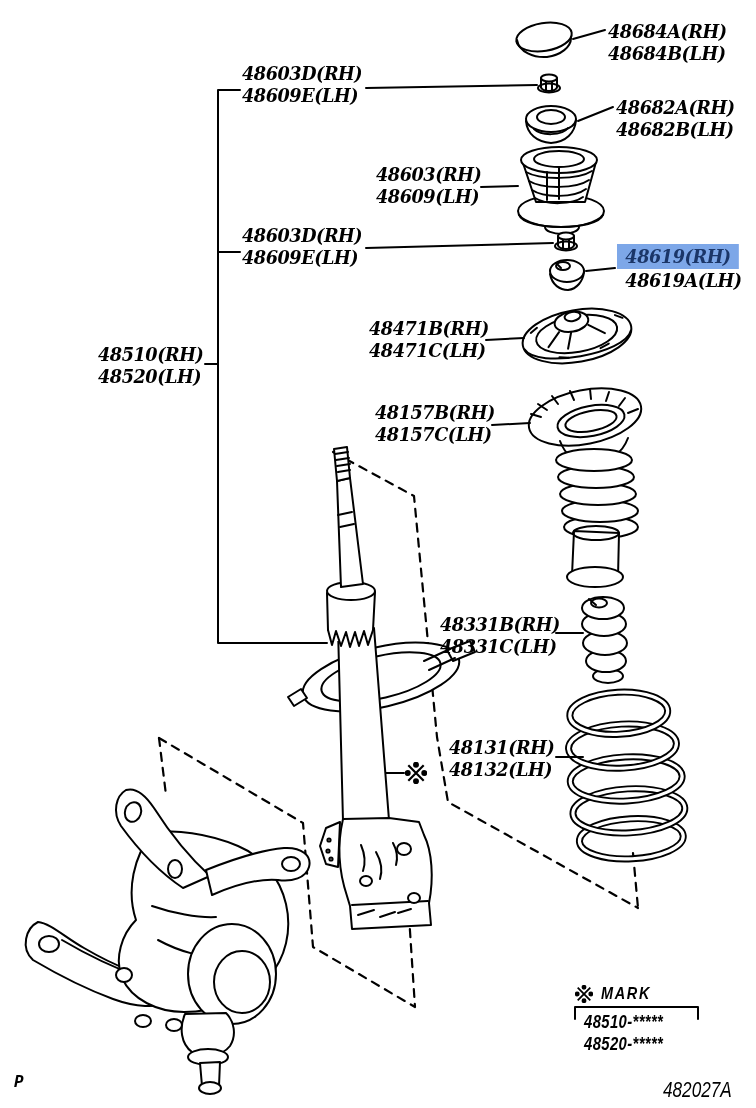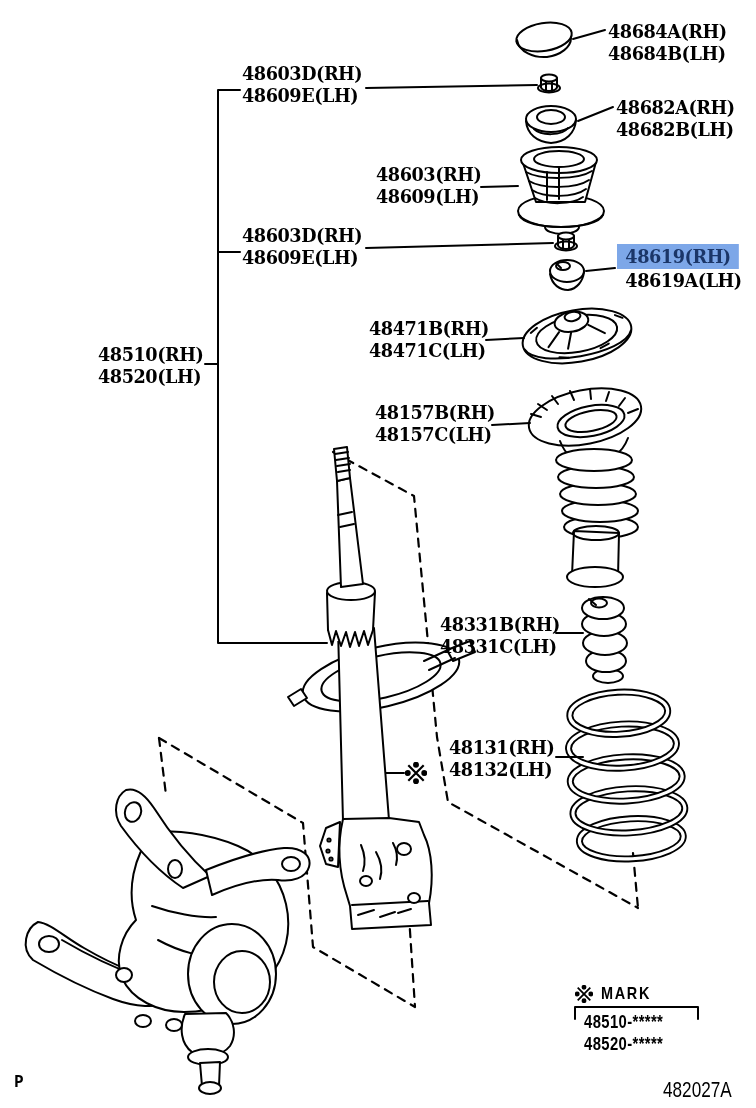--- a/index.html
+++ b/index.html
@@ -1,17 +1,17 @@
 <!DOCTYPE html>
 <html><head>
 <meta charset="utf-8">
 <style>
   html,body{margin:0;padding:0;background:#fff;}
   .canvas{position:relative;width:756px;height:1108px;background:#ffffff;overflow:hidden;
-          font-family:"DejaVu Serif",serif;}
+          font-family:"DejaVu Serif",serif;font-style:italic;}
   .art{position:absolute;left:0;top:0;}
   .lbl{position:absolute;font-weight:bold;font-size:19px;line-height:22px;letter-spacing:-0.5px;
        color:#000;white-space:nowrap;transform:scaleX(.93);transform-origin:0 0;}
   .hl{background:#7DA7E8;color:#1B3668;display:inline-block;padding:1px 9px 2px 9px;}
   .hl2{margin-left:9px;}
   .legend-title{position:absolute;left:601px;top:984px;font-family:"Liberation Sans",sans-serif;
        font-weight:bold;font-size:17px;letter-spacing:2px;transform:scaleX(.85);transform-origin:0 0;}
   .legend-row{position:absolute;font-family:"Liberation Sans",sans-serif;font-weight:bold;
        font-size:19px;letter-spacing:.5px;transform:scaleX(.78);transform-origin:0 0;white-space:nowrap;}
   .page-letter{position:absolute;left:14px;top:1072px;font-family:"DejaVu Sans Mono",monospace;

